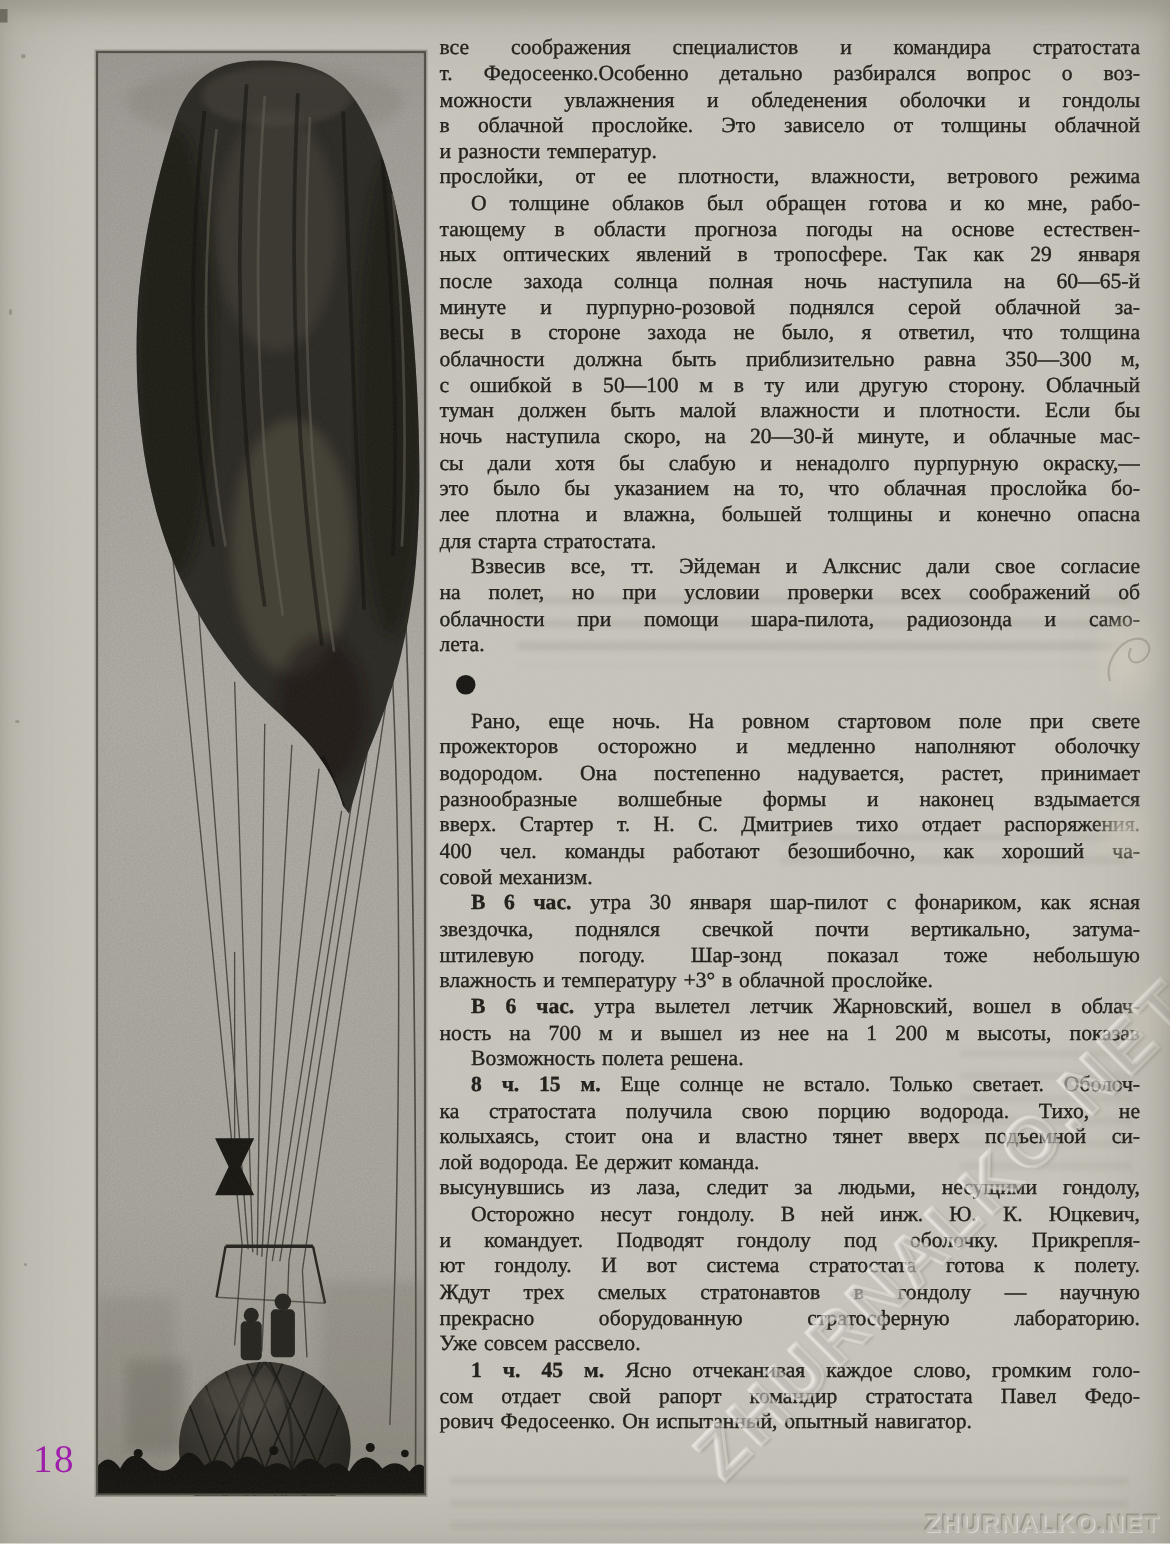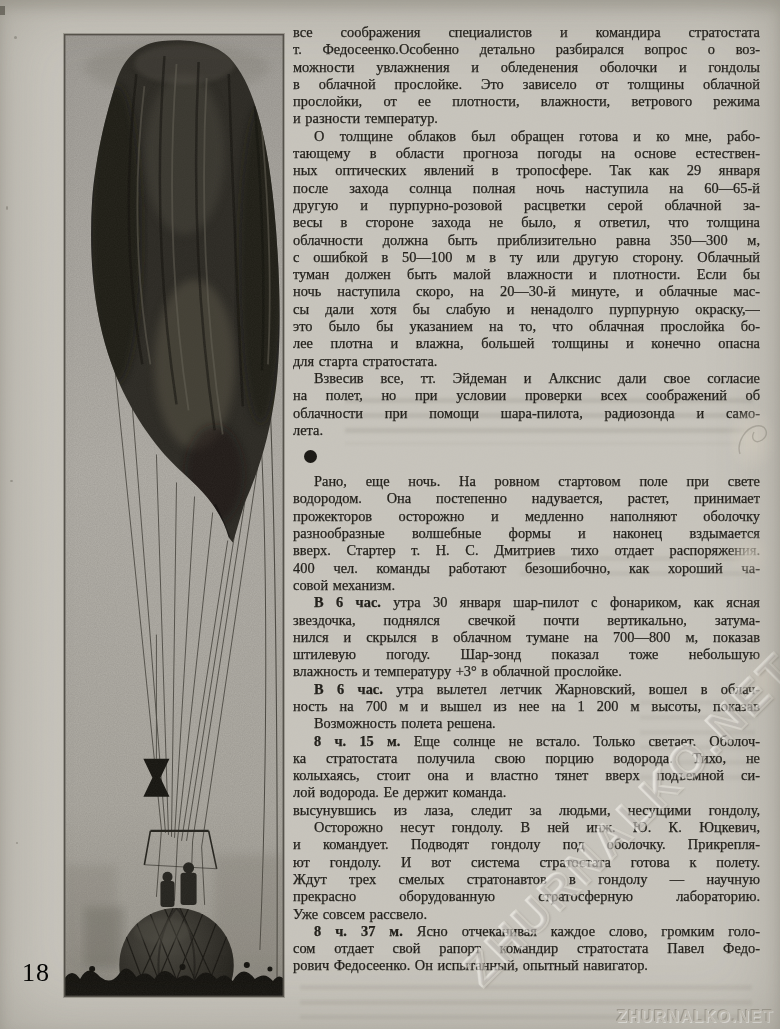--- a/index.html
+++ b/index.html
@@ -39,21 +39,21 @@
   .separator{height:34px; display:flex; align-items:center;}
   .sep-dot{
     display:inline-block; width:13px; height:13px; border-radius:50%;
     background:#1d1b17; margin-left:11px; overflow:hidden; color:transparent;
     font-size:1px;
   }
 
   
   .page-number{
     position:absolute; left:22px; top:958px;
-    font-size:26px; color:#000000; letter-spacing:1px;
+    font-size:26px; color:#a21caf; letter-spacing:1px;
   }
 
   
   .ghost{
     position:absolute; pointer-events:none; filter:blur(1.6px);
     background:repeating-linear-gradient(to bottom,
       rgba(118,113,102,.16) 0 5px, rgba(118,113,102,0) 5px 15px);
   }
   .ghost.g1{left:345px; top:398px; width:408px; height:46px;}
   .ghost.g2{left:520px; top:556px; width:232px; height:30px; opacity:.7;}
@@ -252,29 +252,29 @@
   <div class="ghost g2"></div>
   <div class="ghost g3"></div>
   <div class="ghost g4"></div>
 
   <div class="text-col">
       <div class="para">
         <div class="line">все соображения специалистов и командира стратостата</div>
         <div class="line">т. Федосеенко.Особенно детально разбирался вопрос о воз-</div>
         <div class="line">можности увлажнения и обледенения оболочки и гондолы</div>
         <div class="line">в облачной прослойке. Это зависело от толщины облачной</div>
+        <div class="line last">и разности температур.</div>
         <div class="line">прослойки, от ее плотности, влажности, ветрового режима</div>
-        <div class="line last">и разности температур.</div>
       </div>
       <div class="para">
         <div class="line indent">О толщине облаков был обращен готова и ко мне, рабо-</div>
         <div class="line">тающему в области прогноза погоды на основе естествен-</div>
         <div class="line">ных оптических явлений в тропосфере. Так как 29 января</div>
         <div class="line">после захода солнца полная ночь наступила на 60—65-й</div>
-        <div class="line">другую и пурпурно-розовой расцветки серой облачной за-</div>
+        <div class="line">минуте и пурпурно-розовой поднялся серой облачной за-</div>
         <div class="line">весы в стороне захода не было, я ответил, что толщина</div>
         <div class="line">облачности должна быть приблизительно равна 350—300 м,</div>
         <div class="line">с ошибкой в 50—100 м в ту или другую сторону. Облачный</div>
         <div class="line">туман должен быть малой влажности и плотности. Если бы</div>
         <div class="line">ночь наступила скоро, на 20—30-й минуте, и облачные мас-</div>
         <div class="line">сы дали хотя бы слабую и ненадолго пурпурную окраску,—</div>
         <div class="line">это было бы указанием на то, что облачная прослойка бо-</div>
         <div class="line">лее плотна и влажна, большей толщины и конечно опасна</div>
         <div class="line last">для старта стратостата.</div>
       </div>
@@ -282,31 +282,30 @@
         <div class="line indent">Взвесив все, тт. Эйдеман и Алкснис дали свое согласие</div>
         <div class="line">на полет, но при условии проверки всех соображений об</div>
         <div class="line">облачности при помощи шара-пилота, радиозонда и само-</div>
         <div class="line last">лета.</div>
       </div>
       <div class="separator">
         <span class="sep-dot">●</span>
       </div>
       <div class="para">
         <div class="line indent">Рано, еще ночь. На ровном стартовом поле при свете</div>
+        <div class="line">прожекторов осторожно и медленно наполняют оболочку</div>
         <div class="line">водородом. Она постепенно надувается, растет, принимает</div>
-        <div class="line">прожекторов осторожно и медленно наполняют оболочку</div>
         <div class="line">разнообразные волшебные формы и наконец вздымается</div>
         <div class="line">вверх. Стартер т. Н. С. Дмитриев тихо отдает распоряжения.</div>
         <div class="line">400 чел. команды работают безошибочно, как хороший ча-</div>
         <div class="line last">совой механизм.</div>
       </div>
       <div class="para">
         <div class="line indent"><b>В 6 час.</b> утра 30 января шар-пилот с фонариком, как ясная</div>
         <div class="line">звездочка, поднялся свечкой почти вертикально, затума-</div>
-        <div class="line">нился и скрылся в облачном тумане на 700—800 м, показав</div>
         <div class="line">штилевую погоду. Шар-зонд показал тоже небольшую</div>
         <div class="line last">влажность и температуру +3° в облачной прослойке.</div>
       </div>
       <div class="para">
         <div class="line indent"><b>В 6 час.</b> утра вылетел летчик Жарновский, вошел в облач-</div>
         <div class="line">ность на 700 м и вышел из нее на 1 200 м высоты, показав</div>
       </div>
       <div class="para">
         <div class="line indent last">Возможность полета решена.</div>
       </div>
@@ -319,21 +318,21 @@
       <div class="para">
         <div class="line">высунувшись из лаза, следит за людьми, несущими гондолу,</div>
         <div class="line indent">Осторожно несут гондолу. В ней инж. Ю. К. Юцкевич,</div>
         <div class="line">и командует. Подводят гондолу под оболочку. Прикрепля-</div>
         <div class="line">ют гондолу. И вот система стратостата готова к полету.</div>
         <div class="line">Ждут трех смелых стратонавтов в гондолу — научную</div>
         <div class="line">прекрасно оборудованную стратосферную лабораторию.</div>
         <div class="line last">Уже совсем рассвело.</div>
       </div>
       <div class="para">
-        <div class="line indent"><b>8 ч. 37 м.</b> Ясно отчеканивая каждое слово, громким голо-</div>
+        <div class="line indent"><b>1 ч. 45 м.</b> Ясно отчеканивая каждое слово, громким голо-</div>
         <div class="line">сом отдает свой рапорт командир стратостата Павел Федо-</div>
         <div class="line last">рович Федосеенко. Он испытанный, опытный навигатор.</div>
       </div>
     </div>
 
   <div class="stain s1"></div>
   <svg class="stain-curl" width="40" height="56">
     <path d="M8,40 C4,28 14,14 24,12 C34,10 38,20 30,26 C24,30 18,26 22,18" fill="none" stroke="#6b675e" stroke-width="1.4" opacity="0.6"></path>
   </svg>
   <div class="stain s2"></div>

